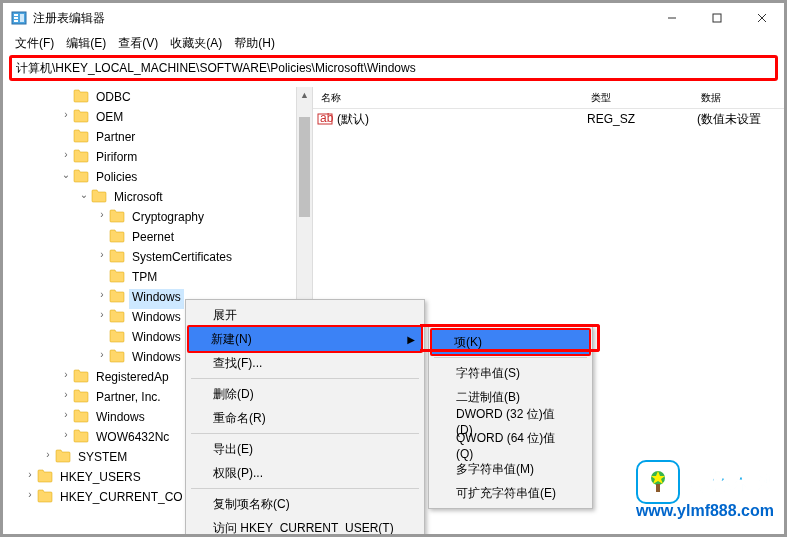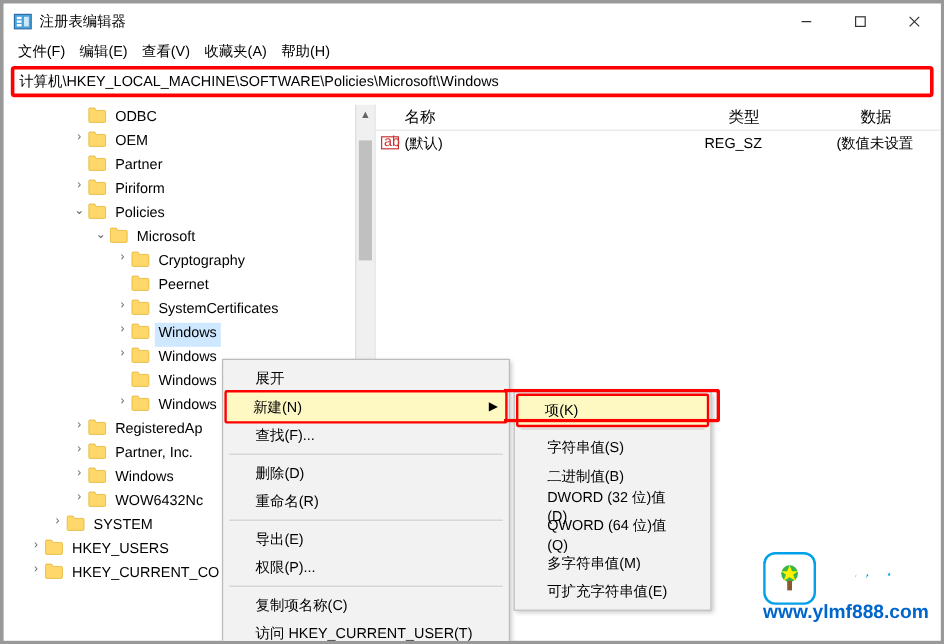--- a/index.html
+++ b/index.html
@@ -26,27 +26,27 @@
 .tree-row .exp { width: 14px; text-align: center; color: #666; font-size: 10px; cursor: default; }
 .tree-row .folder { width: 16px; height: 14px; margin-right: 4px; }
 .tree-row .label { padding: 1px 3px; }
 .tree-row.sel .label { background: #cde8ff; }
 .tree-scroll { position: absolute; right: 0; top: 0; bottom: 0; width: 16px; background: #f0f0f0; border-left: 1px solid #ddd; }
 .tree-scroll .thumb { position: absolute; left: 2px; right: 2px; top: 30px; height: 100px; background: #c0c0c0; }
 .tree-scroll .arrow { position: absolute; left: 0; right: 0; height: 16px; text-align: center; font-size: 9px; color: #666; line-height: 16px; }
 
 .list-pane { flex: 1; position: relative; }
 .list-header { display: flex; height: 22px; border-bottom: 1px solid #e5e5e5; align-items: center; }
-.list-header .col { padding: 0 24px; font-size: 13px; }
+.list-header .col { padding: 0 8px; font-size: 10px; }
 .list-row { display: flex; align-items: center; height: 20px; padding-left: 4px; }
 .list-row .str-icon { width: 16px; height: 16px; margin-right: 4px; }
 
 .ctx { position: absolute; background: #f2f2f2; border: 1px solid #bcbcbc; box-shadow: 2px 2px 4px rgba(0,0,0,.25); padding: 3px; }
 .ctx .item { height: 24px; display: flex; align-items: center; padding: 0 18px 0 24px; font-size: 12px; position: relative; }
-.ctx .item.hi { background: #fef9c3; border: 2px solid #ff0000; border-radius: 2px; margin: -2px; padding: 0 16px 0 22px; height: 28px; }
+.ctx .item.hi { background: #3b82f6; border: 2px solid #ff0000; border-radius: 2px; margin: -2px; padding: 0 16px 0 22px; height: 28px; }
 .ctx .item .arrow-r { position: absolute; right: 6px; font-size: 10px; }
 .ctx .sep { height: 1px; background: #d0d0d0; margin: 3px 2px; }
 
 .ctx-main { left: 182px; top: 296px; width: 240px; }
 .ctx-sub  { left: 425px; top: 323px; width: 165px; }
 .red-bridge { position: absolute; left: 417px; top: 321px; width: 180px; height: 28px; border: 3px solid #ff0000; border-left: none; border-radius: 0 3px 3px 0; pointer-events: none; }
 
 .watermark { position: absolute; right: 10px; bottom: 30px; display: flex; align-items: center; gap: 6px; }
 .watermark .logo { width: 44px; height: 44px; border-radius: 10px; background: #fff; border: 2px solid #00a1e9; display: flex; align-items: center; justify-content: center; }
 .watermark .txt { font-size: 22px; font-weight: bold; color: #00a1e9; -webkit-text-stroke: 1.5px #fff; }
@@ -167,20 +167,28 @@
           <span class="label">Peernet</span>
         </div>
         <div class="tree-row">
           <span class="indent" style="width:90px"></span>
           <span class="exp">›</span>
           <svg class="folder" viewBox="0 0 16 14">
             <path class="folder-svg" d="M1 3 L1 12 Q1 13 2 13 L14 13 Q15 13 15 12 L15 4 Q15 3 14 3 L7 3 L6 1 L2 1 Q1 1 1 2 Z"></path>
           </svg>
           <span class="label">SystemCertificates</span>
         </div>
+        <div class="tree-row">
+          <span class="indent" style="width:90px"></span>
+          <span class="exp"></span>
+          <svg class="folder" viewBox="0 0 16 14">
+            <path class="folder-svg" d="M1 3 L1 12 Q1 13 2 13 L14 13 Q15 13 15 12 L15 4 Q15 3 14 3 L7 3 L6 1 L2 1 Q1 1 1 2 Z"></path>
+          </svg>
+          <span class="label">TPM</span>
+        </div>
         <div class="tree-row sel">
           <span class="indent" style="width:90px"></span>
           <span class="exp">›</span>
           <svg class="folder" viewBox="0 0 16 14">
             <path class="folder-svg" d="M1 3 L1 12 Q1 13 2 13 L14 13 Q15 13 15 12 L15 4 Q15 3 14 3 L7 3 L6 1 L2 1 Q1 1 1 2 Z"></path>
           </svg>
           <span class="label">Windows</span>
         </div>
         <div class="tree-row">
           <span class="indent" style="width:90px"></span>

